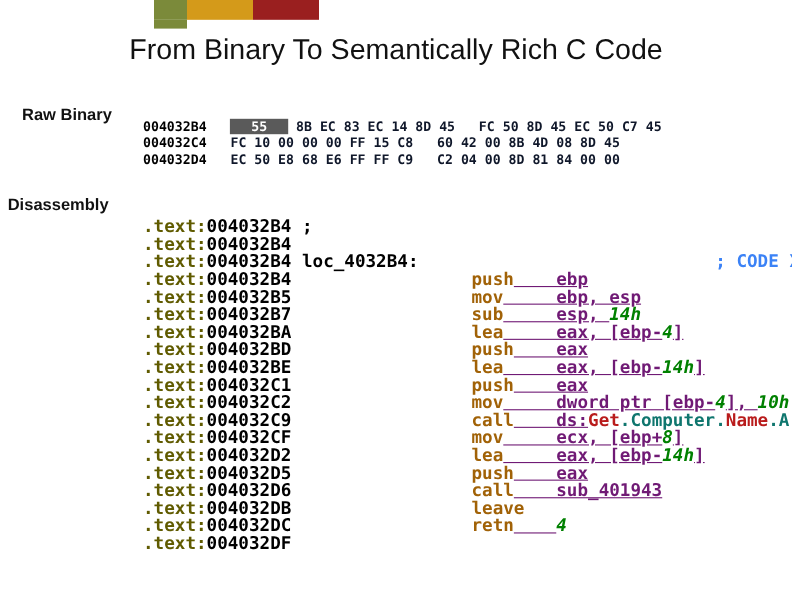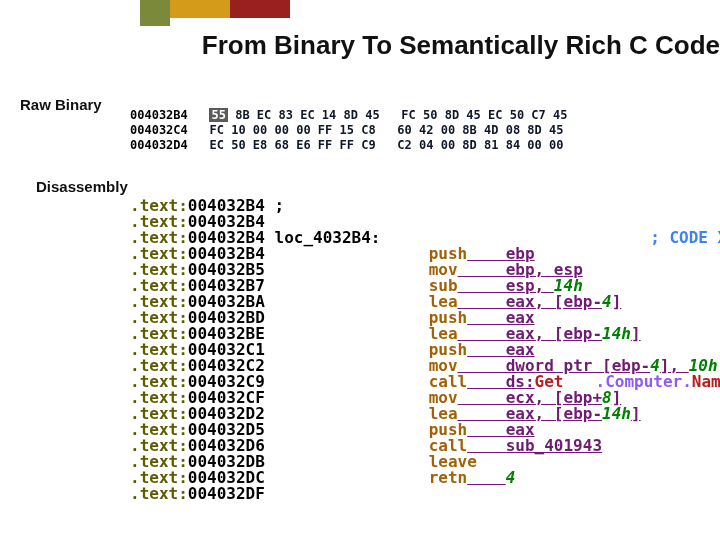--- a/index.html
+++ b/index.html
@@ -24,69 +24,69 @@
     top: 18px;
     left: 140px;
     width: 30px;
     height: 8px;
   }
   .title {
     position: absolute;
     top: 30px;
     left: 0;
     right: 0;
-    text-align: right;
+    text-align: center;
     font-size: 26px;
-    font-weight: bold;
+    font-weight: normal;
     color: #111;
   }
   .section-label {
     position: absolute;
     font-weight: bold;
     font-size: 15px;
     color: #111;
   }
   .raw-binary { top: 96px; left: 20px; }
-  .disassembly { top: 178px; left: 36px; }
+  .disassembly { top: 178px; left: 7px; }
   .hex-block {
     position: absolute;
     top: 108px;
     left: 130px;
     font-family: "DejaVu Sans Mono", Menlo, Consolas, monospace;
     font-size: 12px;
     line-height: 15px;
     white-space: pre;
     font-weight: bold;
     color: #000;
   }
   .hex-row .addr { color: #000; }
   .hex-row .bytes { color: #0f172a; }
   .hex-row .hl {
     background: #5a5a5a;
     color: #fff;
-    padding: 0 2px;
+    padding: 0 19px;
   }
   .asm-block {
     position: absolute;
     top: 198px;
     left: 130px;
     font-family: "DejaVu Sans Mono", Menlo, Consolas, monospace;
     font-size: 16px;
     line-height: 16px;
     white-space: pre;
     font-weight: bold;
   }
   .asm-row .seg-text { color: #605b00; }
   .asm-row .addr { color: #000; }
   .asm-row .plain { color: #000; }
   .asm-row .mnem { color: #a16207; }
   .asm-row .reg { color: #701a75; text-decoration: underline; }
   .asm-row .num { color: #008000; font-style: italic; }
   .asm-row .api1 { color: #b91c1c; }
-  .asm-row .api2 { color: #8b5cf6; margin-left: 32px; }
+  .asm-row .api2 { color: #0f766e; }
   .asm-row .comment { color: #3b82f6; }
 </style>
 </head>
 <body>
 
 <div class="accent-bar">
   <div class="seg" style="background:#7b8a3a;width:30px"></div>
   <div class="seg" style="background:#d49a1a;width:60px"></div>
   <div class="seg" style="background:#9a1f1f;width:60px"></div>
 </div>

